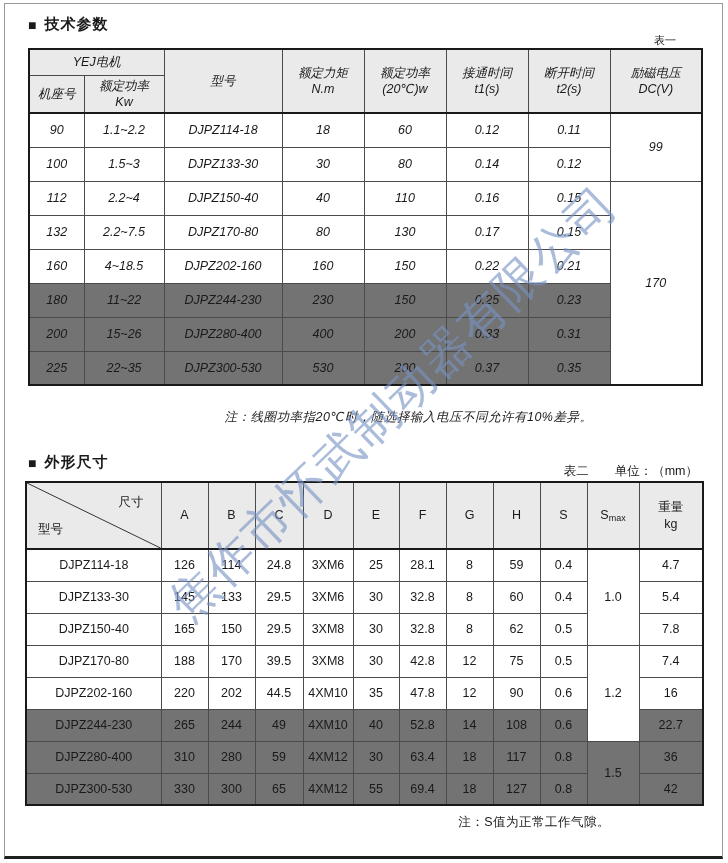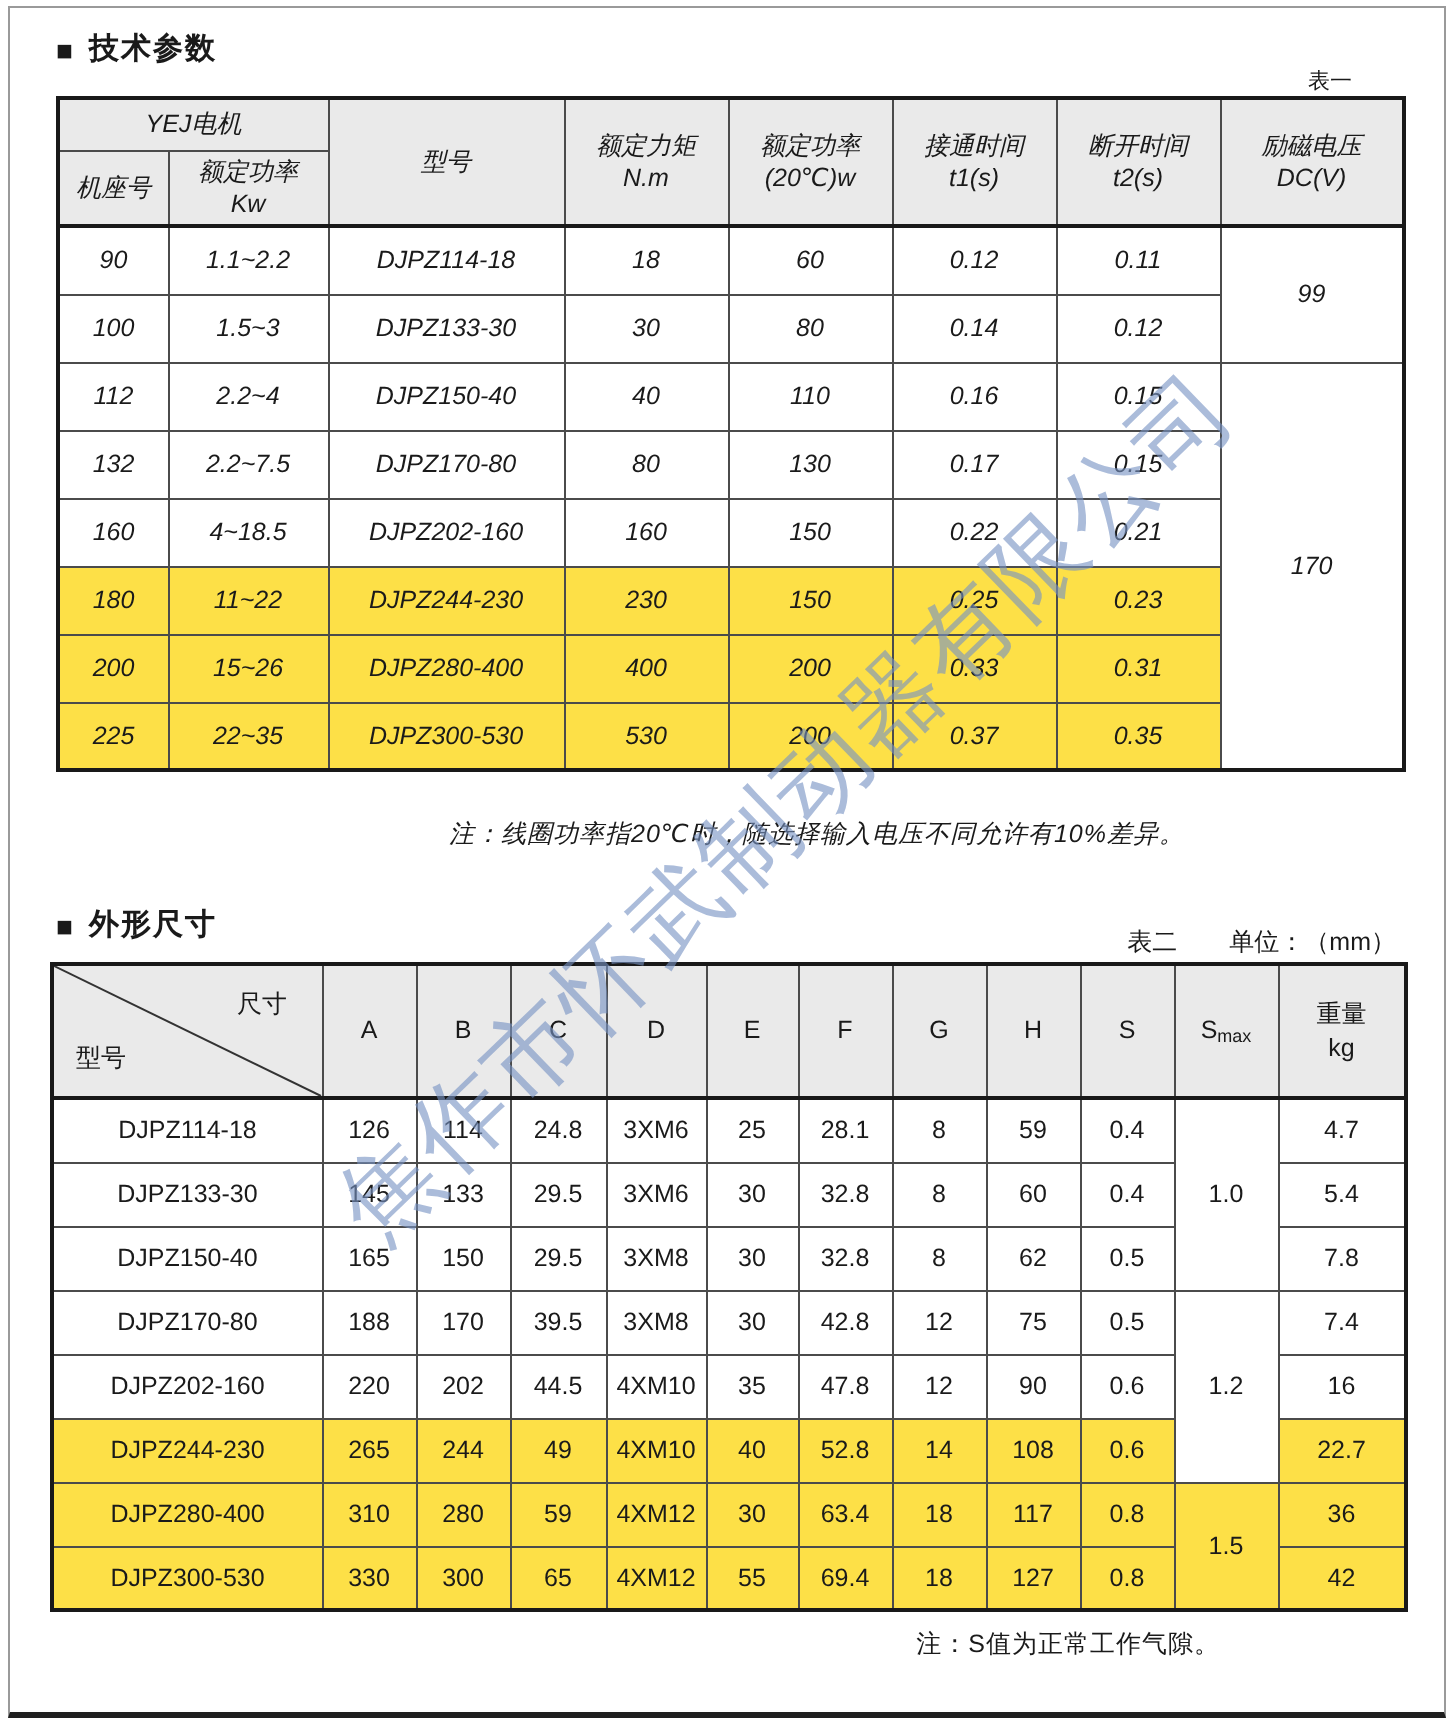--- a/index.html
+++ b/index.html
@@ -76,21 +76,21 @@
     border: 1px solid #4b4b4b;
     text-align: center;
     vertical-align: middle;
     padding: 2px 1px;
     font-weight: 400;
     white-space: pre-line;
     line-height: 1.3;
   }
   thead th { background: #eaeaea; }
   tbody tr:first-child td, tbody tr:first-child th { border-top: 2px solid #191919; }
-  tr.shaded td { background: #fde047; }
+  tr.shaded td { background: #737373; }
   .t1 { left: 23px; top: 44px; width: 673px; font-style: italic; }
   .t1 thead tr.hr1 th { height: 26px; }
   .t1 thead tr.hr2 th { height: 31px; }
   .t1 tbody td { height: 34px; }
   .t2 { left: 20px; top: 477px; width: 677px; }
   .t2 thead th { height: 58px; }
   .t2 tbody td { height: 32px; }
   
   .diag { position: relative; padding: 0; margin-left: 40px; }
   .diag svg { position: absolute; left: 0; top: 0; width: 100%; height: 100%; }

